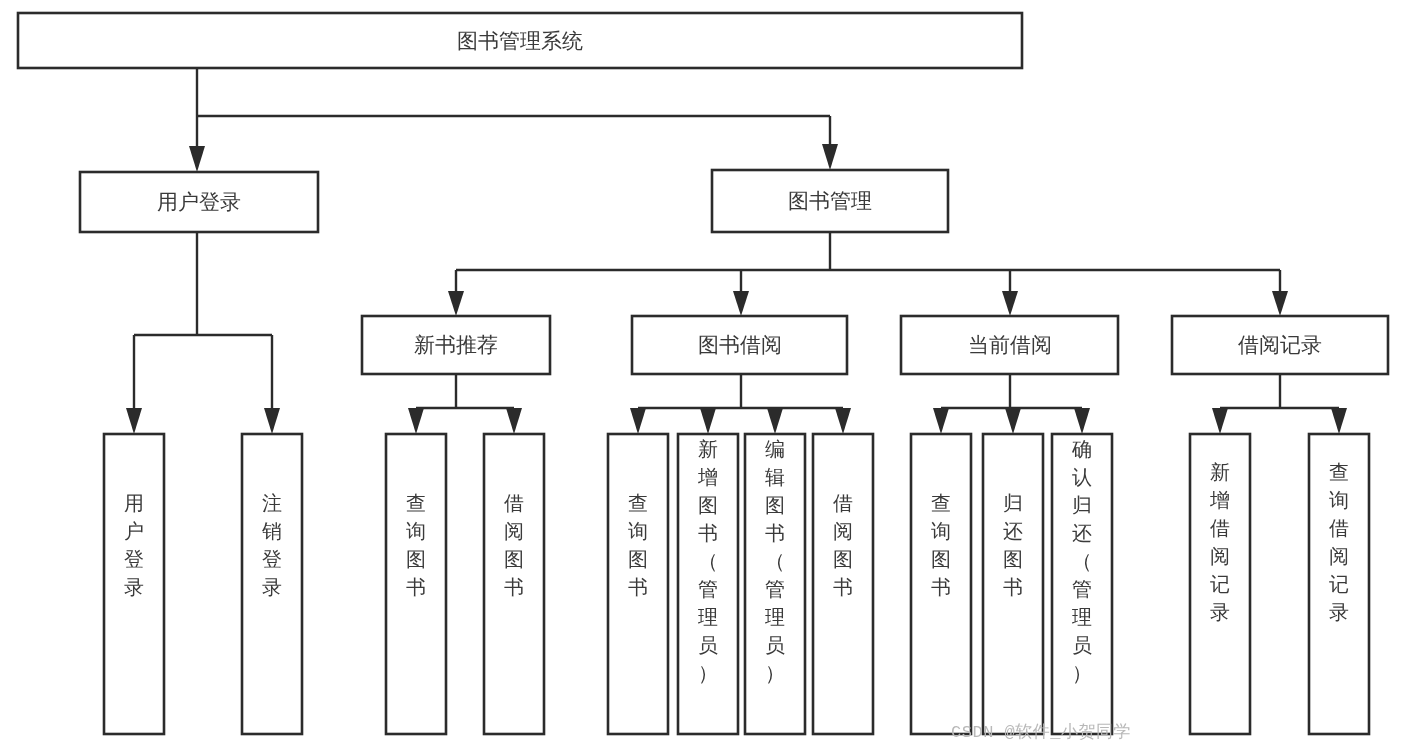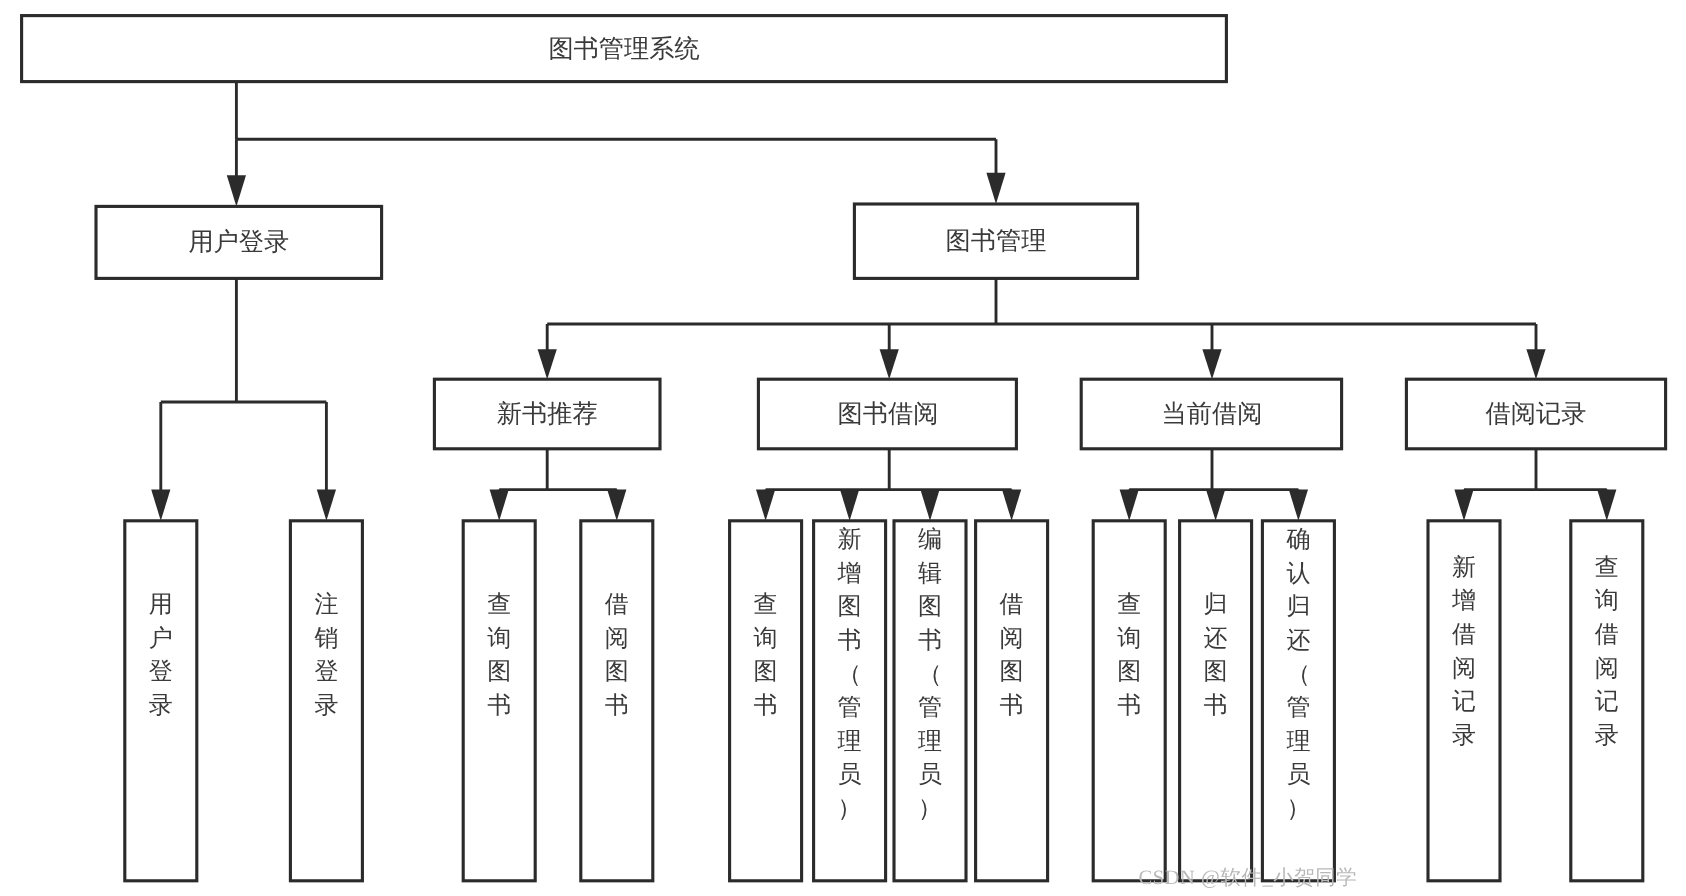--- a/index.html
+++ b/index.html
@@ -55,21 +55,21 @@
   .node-label-vertical {
     fill: #3a3a3a;
     font-family: "Liberation Sans", "DejaVu Sans", sans-serif;
     font-size: 20px;
     text-anchor: middle;
   }
   .watermark {
     position: absolute;
     right: 8px;
     bottom: 4px;
-    font-family: Liberation Serif, serif;
+    font-family: Liberation Mono, monospace;
     font-size: 17px;
     color: #b8b8b8;
     white-space: nowrap;
     letter-spacing: 0.5px;
     pointer-events: none;
     margin-top: 36px;
   }
 </style>
 </head>
 <body>

